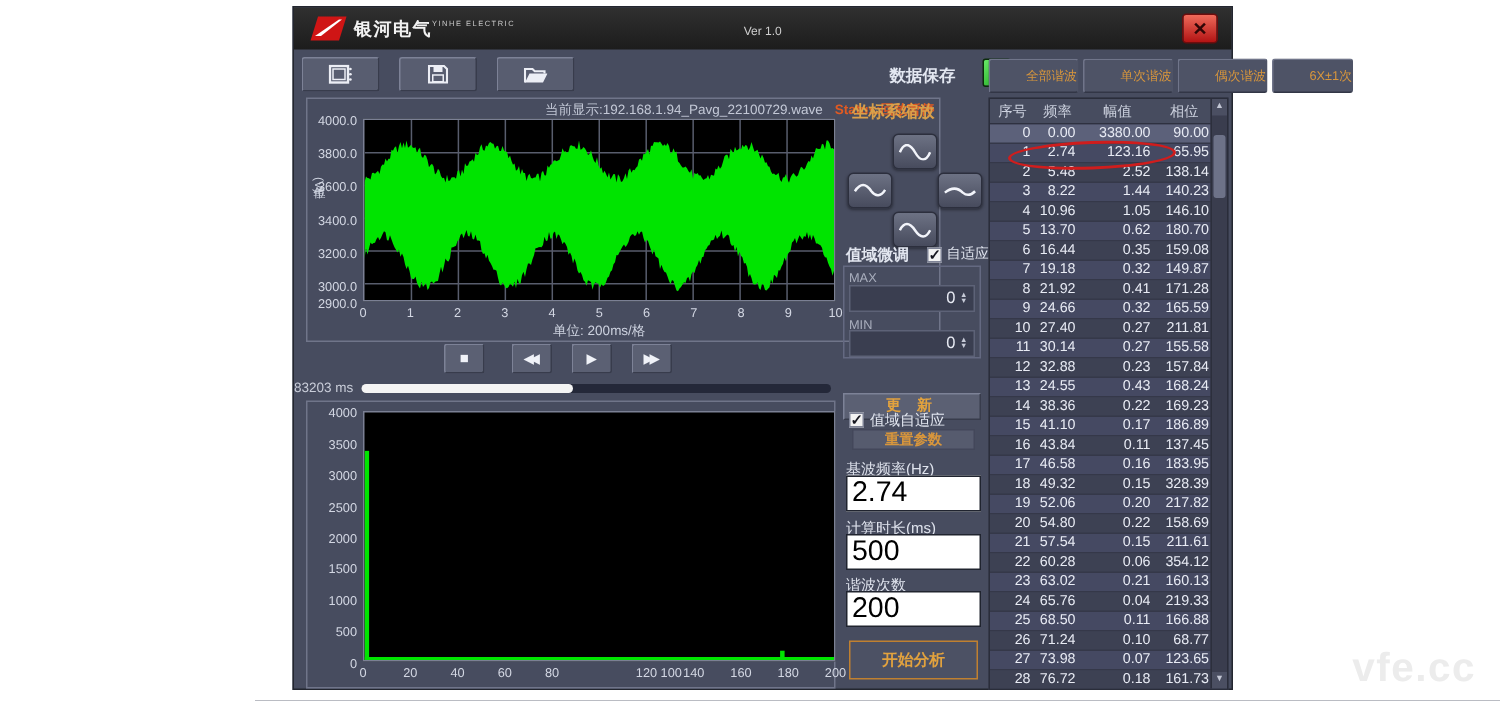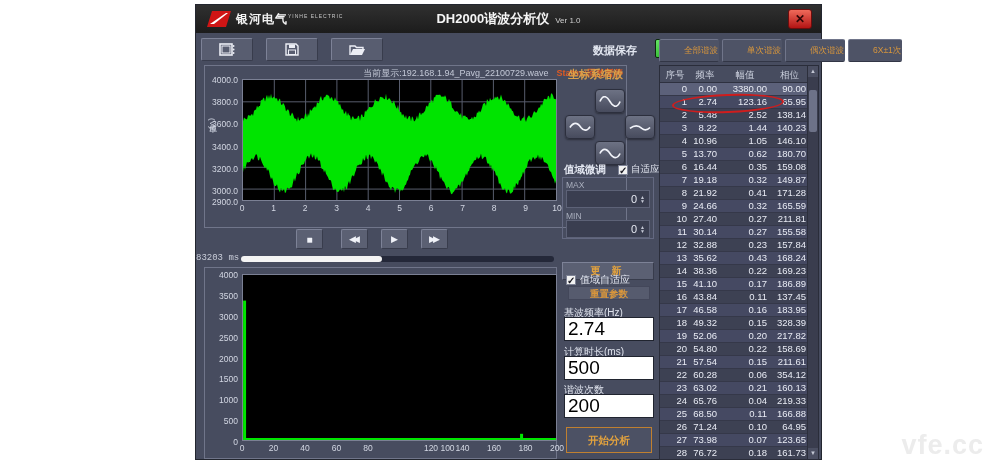--- a/index.html
+++ b/index.html
@@ -42,21 +42,21 @@
   .ylabels { position:absolute; left:0; width:35px; }
   .ylabels span { position:absolute; right:2px; font-size:8.5px; color:#d3d7e3; white-space:nowrap; }
   .xlabels { position:absolute; left:37px; width:315px; height:10px; }
   .xlabels span { position:absolute; transform:translateX(-50%); font-size:8.5px; color:#d3d7e3; }
   .yaxis-unit { position:absolute; left:1px; top:52px; writing-mode:vertical-rl; font-size:8px; color:#cdd2df; }
   .xunit { position:absolute; left:37px; width:315px; text-align:center; font-size:9px; color:#cdd2df; }
 
   
   .tr-btn { position:absolute; top:224px; width:27px; height:20px; background:#5b6073; border:1px solid; border-color:#7d8297 #383c4c #383c4c #7d8297; border-radius:2px; color:#f0f2f8; font-size:9px; display:flex; align-items:center; justify-content:center; }
   .tr-rew, .tr-ffwd { letter-spacing:-3px; padding-right:3px; }
-  .elapsed { position:absolute; left:0; top:248px; font-size:9px; color:#c9cdd9;font-family:Liberation Mono, monospace; }
+  .elapsed { position:absolute; left:0; top:248px; font-size:9px; color:#c9cdd9; }
   .progress-track { position:absolute; left:45px; top:251px; width:313px; height:6px; background:#20243300; border-radius:3px; background:#242839; }
   .progress-fill { height:100%; background:#f4f4f4; border-radius:3px; }
 
   
   .zoom-title { position:absolute; left:372px; top:62px; font-size:11px; font-weight:bold; color:#d9a04a; }
   .dbtn { position:absolute; width:30px; height:24px; background:linear-gradient(#6d7284,#474b5d); border:1px solid #2c2f3d; border-radius:4px; display:flex; align-items:center; justify-content:center; box-shadow:0 1px 2px rgba(0,0,0,.4); }
   .range-title { position:absolute; left:368px; top:158px; font-size:10.5px; font-weight:bold; color:#e2e6f0; }
   .chk { display:inline-block; width:10px; height:10px; background:#f2f2f2; border:1px solid #7e8396; color:#15151e; font-size:10px; line-height:9px; text-align:center; font-weight:bold; }
   .autofit-row { position:absolute; left:422px; top:158px; display:flex; align-items:center; gap:3px; font-size:9.5px; color:#dfe3ed; }
   .minmax-box { position:absolute; left:366px; top:172px; width:92px; height:62px; border:1px solid #646981; }
@@ -103,21 +103,20 @@
         <svg class="icon" width="28" height="20" viewBox="0 0 28 20">
           <polygon points="3,18 8,2 27,2 22,18" fill="#cf1515"></polygon>
           <polygon points="6,15 22,4 24,4 10,15" fill="#ffffff"></polygon>
         </svg>
         <div class="logo-text">
           <span class="logo-name">银河电气</span>
           <span class="logo-sub">YINHE ELECTRIC</span>
         </div>
       </div>
       <div class="title-wrap">
-        <span class="app-title">DH2000谐波分析仪</span>
         <span class="app-ver">Ver 1.0</span>
       </div>
       <div class="close-btn">
         <span>✕</span>
       </div>
     </div>
 
     <div class="tool-btn" style="left:5px;">
       <svg class="icon" width="16" height="13" viewBox="0 0 16 13">
         <rect x="1" y="1" width="12" height="11" fill="none" stroke="#eceef5" stroke-width="1.6"></rect>
@@ -192,20 +191,21 @@
           <span style="left: 20%;">2</span>
           <span style="left: 30%;">3</span>
           <span style="left: 40%;">4</span>
           <span style="left: 50%;">5</span>
           <span style="left: 60%;">6</span>
           <span style="left: 70%;">7</span>
           <span style="left: 80%;">8</span>
           <span style="left: 90%;">9</span>
           <span style="left: 100%;">10</span>
         </div>
+      <div class="xunit" style="top:148px;">单位: 200ms/格</div>
     </div>
 
     <div class="tr-btn" style="left:100px; font-size:10px;">
         <span>■</span>
       </div>
     <div class="tr-btn tr-rew" style="left:145px;">
         <span>◀◀</span>
       </div>
     <div class="tr-btn" style="left:185px;">
         <span>▶</span>
@@ -399,21 +399,21 @@
             <div class="tcell c3">155.58</div>
           </div>
           <div class="trow">
             <div class="tcell c0">12</div>
             <div class="tcell c1">32.88</div>
             <div class="tcell c2">0.23</div>
             <div class="tcell c3">157.84</div>
           </div>
           <div class="trow alt">
             <div class="tcell c0">13</div>
-            <div class="tcell c1">35.62</div>
+            <div class="tcell c1">24.55</div>
             <div class="tcell c2">0.43</div>
             <div class="tcell c3">168.24</div>
           </div>
           <div class="trow">
             <div class="tcell c0">14</div>
             <div class="tcell c1">38.36</div>
             <div class="tcell c2">0.22</div>
             <div class="tcell c3">169.23</div>
           </div>
           <div class="trow alt">
@@ -479,21 +479,21 @@
           <div class="trow alt">
             <div class="tcell c0">25</div>
             <div class="tcell c1">68.50</div>
             <div class="tcell c2">0.11</div>
             <div class="tcell c3">166.88</div>
           </div>
           <div class="trow">
             <div class="tcell c0">26</div>
             <div class="tcell c1">71.24</div>
             <div class="tcell c2">0.10</div>
-            <div class="tcell c3">64.95</div>
+            <div class="tcell c3">68.77</div>
           </div>
           <div class="trow alt">
             <div class="tcell c0">27</div>
             <div class="tcell c1">73.98</div>
             <div class="tcell c2">0.07</div>
             <div class="tcell c3">123.65</div>
           </div>
           <div class="trow">
             <div class="tcell c0">28</div>
             <div class="tcell c1">76.72</div>

